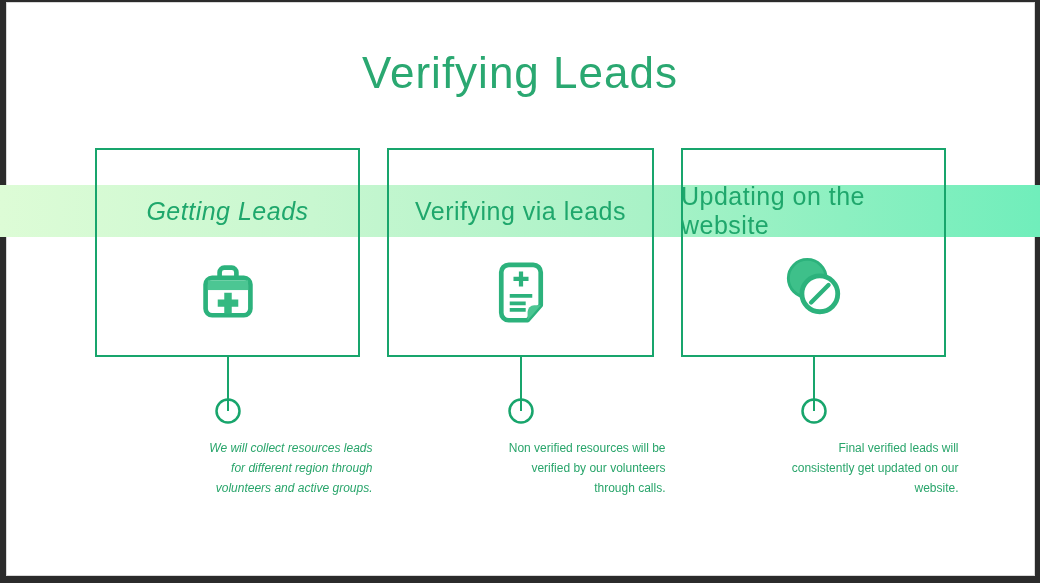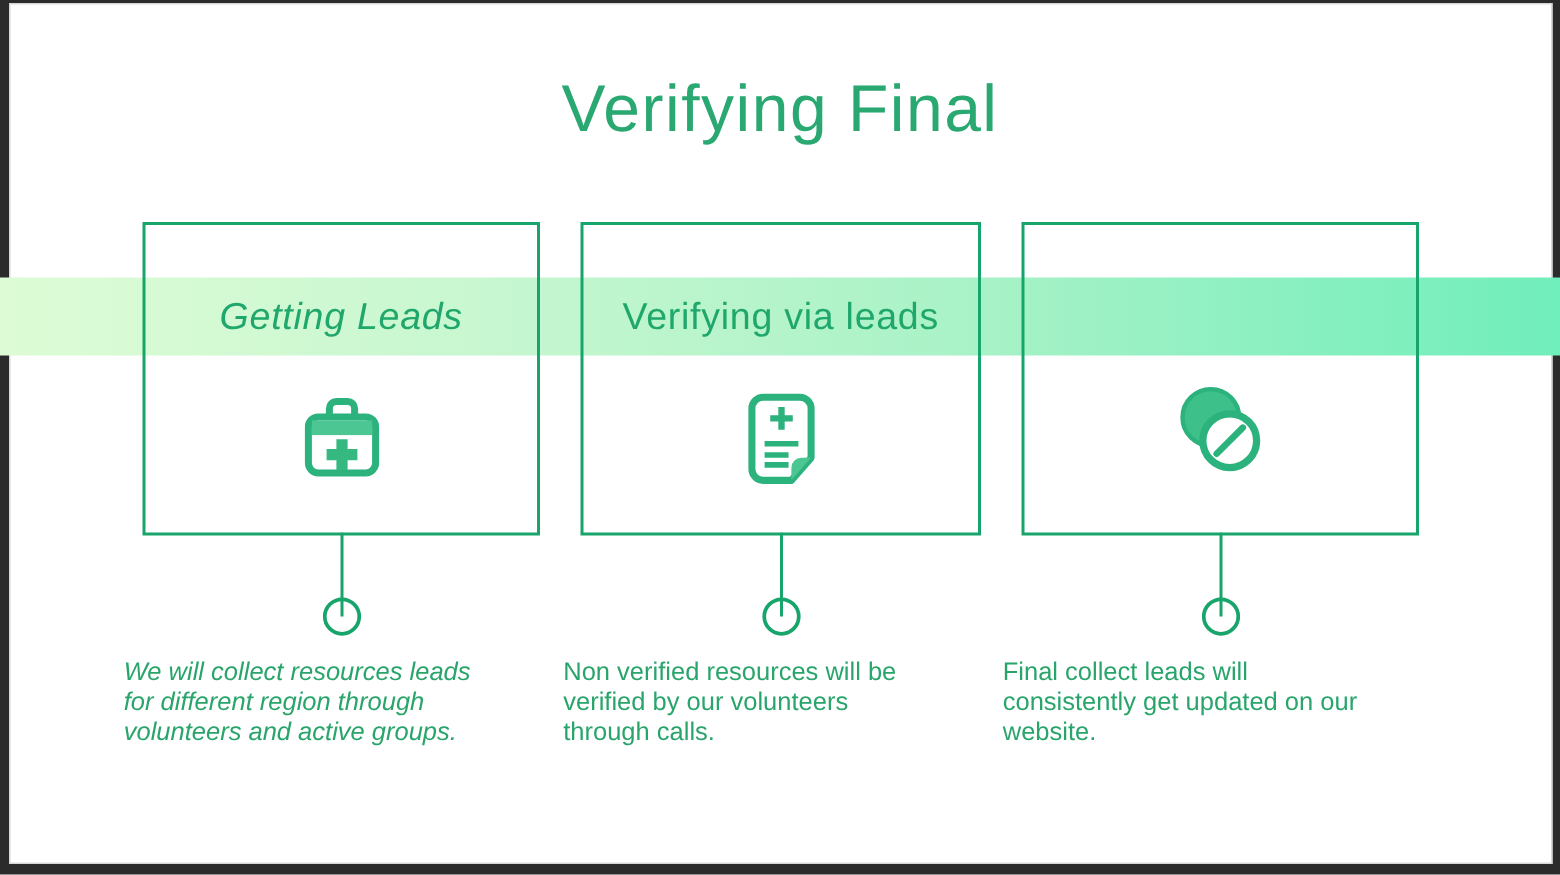--- a/index.html
+++ b/index.html
@@ -15,33 +15,33 @@
                font-family:"Liberation Sans",sans-serif;}
   .step{position:absolute;top:148px;height:380px;}
   .card{position:absolute;left:0;top:0;width:100%;height:209px;border:2px solid #18a56c;
         box-sizing:border-box;background:transparent;}
   .step-title{position:absolute;left:-2px;top:35px;width:calc(100% + 4px);height:52px;
               display:flex;align-items:center;justify-content:center;
               font-size:25px;font-weight:300;letter-spacing:0.5px;color:#1fa76c;}
   .icon-wrap{position:absolute;left:0;top:112px;width:100%;display:flex;justify-content:center;}
   .connector{position:absolute;left:50%;top:207px;transform:translateX(-50%);}
   .step-desc{position:absolute;left:50%;top:290px;transform:translateX(-50%);width:290px;
-             text-align:left;font-size:17px;line-height:20px;color:#29a56b;
+             text-align:right;font-size:12px;line-height:20px;color:#29a56b;
              white-space:pre-line;}
 </style>
 </head>
 <body>
 
 <div class="screen">
   <div class="canvas"></div>
   <div class="band"></div>
 
   <div class="content">
 
-    <div class="slide-title">Verifying Final</div>
+    <div class="slide-title">Verifying Leads</div>
 
     <div class="step" style="left:95px;width:265px;font-style:italic;">
       <div class="card">
         <div class="step-title">Getting Leads</div>
         <div class="icon-wrap">
           <svg width="56" height="58" viewBox="0 0 60 58">
             <rect x="21" y="4" width="18" height="16" rx="5" fill="none" stroke="#2cb27c" stroke-width="5"></rect>
             <rect x="6" y="15" width="48" height="40" rx="7" fill="#ffffff" stroke="#2cb27c" stroke-width="5"></rect>
             <rect x="8.5" y="17.5" width="43" height="10.5" fill="#4cc693"></rect>
             <path d="M26 31 h8 v7 h7 v8 h-7 v7 h-8 v-7 h-7 v-8 h7 z" fill="#35b981"></path>
@@ -73,31 +73,32 @@
         <line x1="13" y1="0" x2="13" y2="56" stroke="#18a56c" stroke-width="2"></line>
         <circle cx="13" cy="56" r="11.5" fill="none" stroke="#18a56c" stroke-width="2.5"></circle>
       </svg>
       <div class="step-desc">Non verified resources will be
 verified by our volunteers
 through calls.</div>
     </div>
 
     <div class="step" style="left:681px;width:265px;">
       <div class="card">
+        <div class="step-title">Updating on the website</div>
         <div class="icon-wrap" style="top:106px;">
           <svg width="62" height="62" viewBox="0 0 64 64">
             <circle cx="25" cy="23" r="19.5" fill="#3ec08a" stroke="#2cb27c" stroke-width="3"></circle>
             <circle cx="38" cy="39" r="18.5" fill="#ffffff" stroke="#2cb27c" stroke-width="5"></circle>
             <line x1="29" y1="48" x2="47" y2="30" stroke="#2cb27c" stroke-width="4.5" stroke-linecap="round"></line>
           </svg>
         </div>
       </div>
       <svg class="connector" width="26" height="70" viewBox="0 0 26 70">
         <line x1="13" y1="0" x2="13" y2="56" stroke="#18a56c" stroke-width="2"></line>
         <circle cx="13" cy="56" r="11.5" fill="none" stroke="#18a56c" stroke-width="2.5"></circle>
       </svg>
-      <div class="step-desc">Final collect leads will
+      <div class="step-desc">Final verified leads will
 consistently get updated on our
 website.</div>
     </div>
 
   </div>
 </div>
 
 </body></html>

